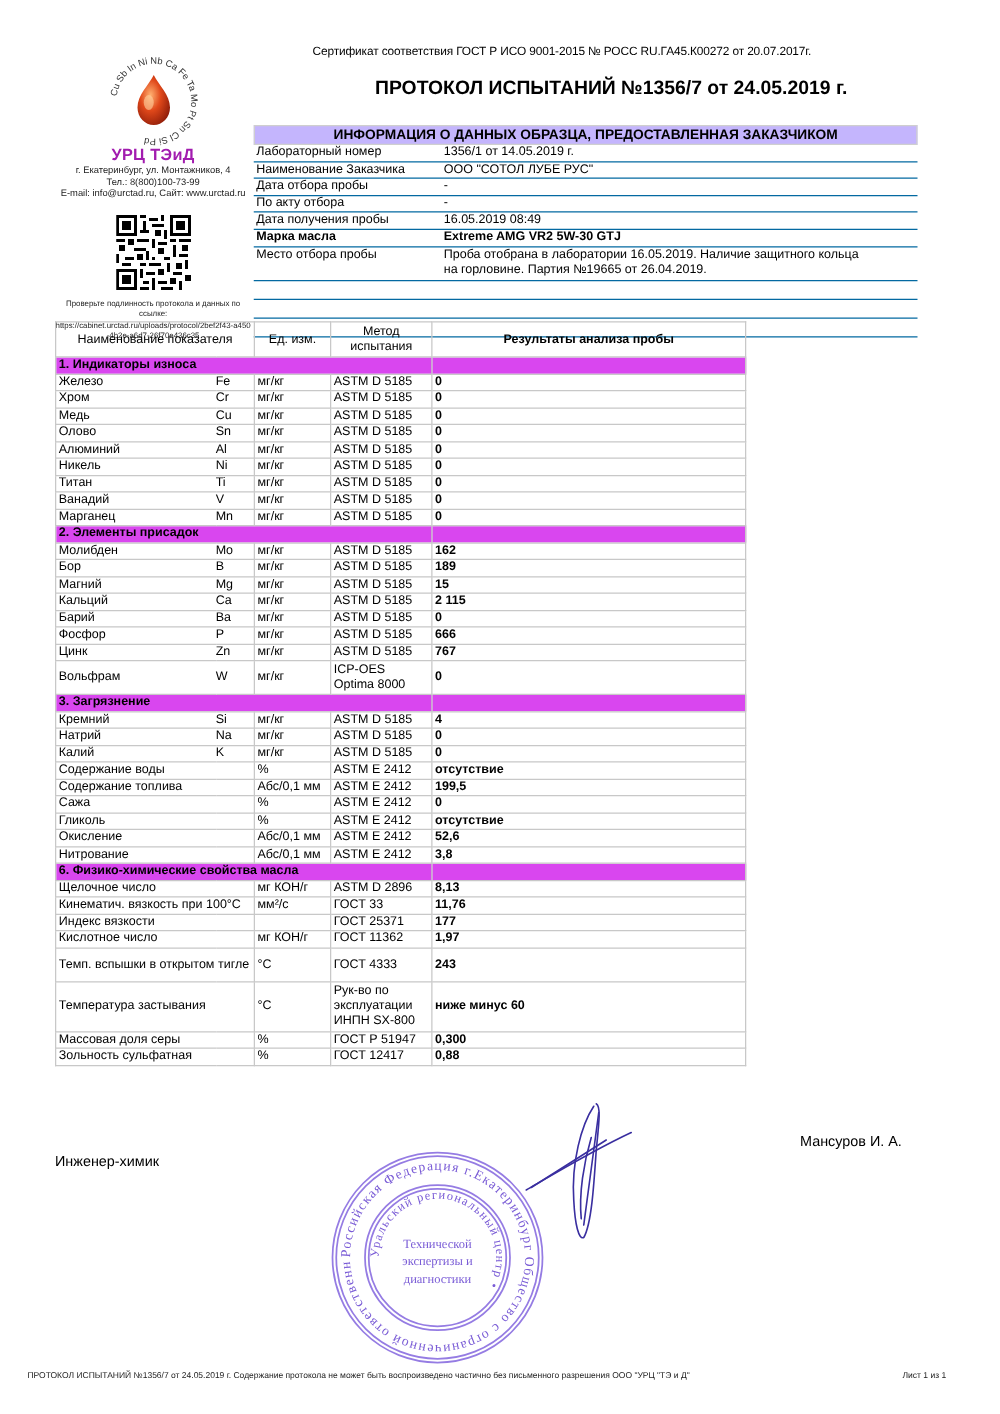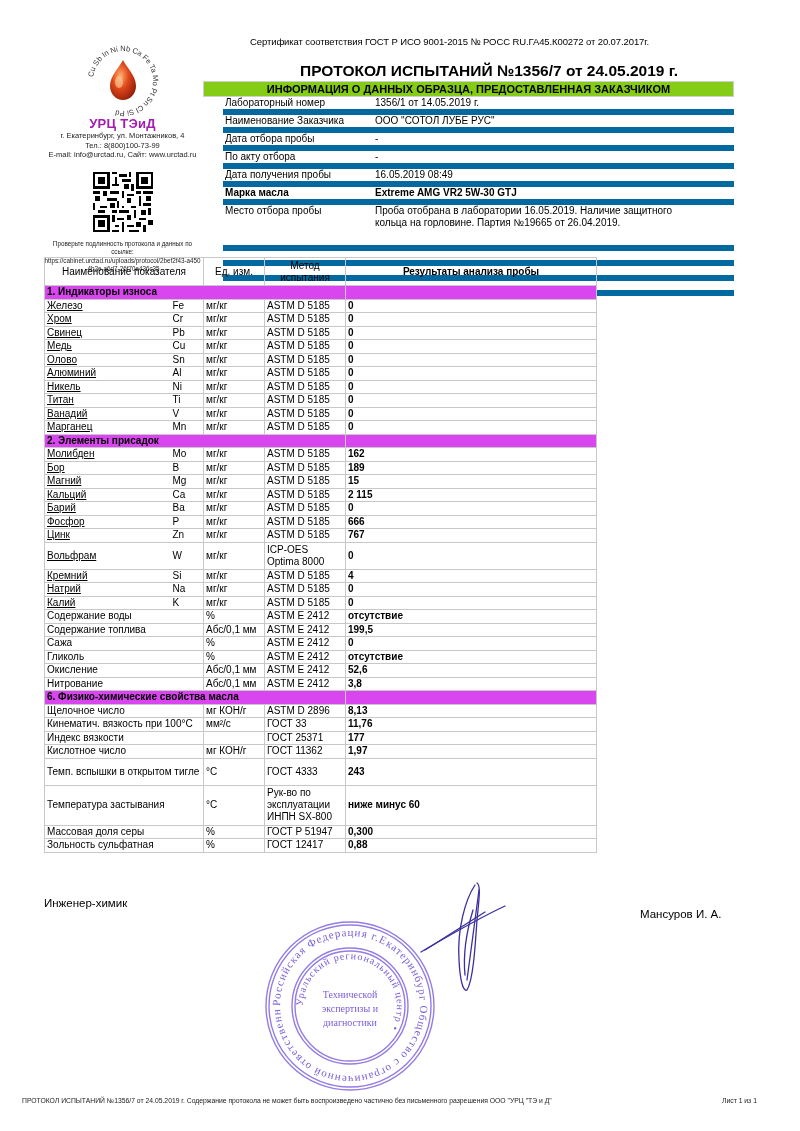--- a/index.html
+++ b/index.html
@@ -12,40 +12,40 @@
   
   .logo-block { position: absolute; left: 40px; top: 44px; width: 165px; text-align: center; }
   .logo-svg { display: block; margin: 0 auto; }
   .brand { font-size: 13px; font-weight: bold; color: #a21caf; margin-top: -2px; letter-spacing: 0.3px; }
   .addr { font-size: 7.5px; line-height: 9.5px; color: #222; }
   .qr { display: block; margin: 12px auto 0; }
   .verify { font-size: 6.3px; line-height: 8.5px; color: #222; margin-top: 8px; padding: 0 4px; }
 
   
   .info { position: absolute; left: 203px; top: 81px; width: 531px; border-collapse: collapse; }
-  .info-head { background: #84cc16; border: 1px solid #cfcfcf; text-align: center; font-weight: bold; font-size: 11px; height: 16px; line-height: 14px; }
-  .info-row { display: flex; border-bottom: 6px solid #0369a1; font-size: 10px; line-height: 12px; min-height: 13.6px; margin-left: 20px; }
+  .info-head { background: #c4b5fd; border: 1px solid #cfcfcf; text-align: center; font-weight: bold; font-size: 11px; height: 16px; line-height: 14px; margin-top: 19px; }
+  .info-row { display: flex; border-bottom: 1px solid #0369a1; font-size: 10px; line-height: 12px; min-height: 13.6px; }
   .info-row .k { width: 152px; padding-left: 2px; flex-shrink: 0; }
   .info-row .v { flex: 1; padding-right: 40px; }
   .info-row.bold { font-weight: bold; }
   .info-row.empty { height: 15px; }
 
   
   .res { position: absolute; left: 44px; top: 257px; width: 553px; border-collapse: collapse; table-layout: fixed; font-size: 10px; }
   .res td, .res th { border: 1px solid #c8c8c8; padding: 0 2px; line-height: 12px; height: 13.5px; vertical-align: middle; }
   .res th { font-weight: normal; height: 28px; text-align: center; font-size: 10px; }
   .res th.main { font-weight: bold; }
   .res tr.sec td { background: #d946ef; font-weight: bold; }
   .res td.val { font-weight: bold; }
-  .res td.name { border-right: none; text-decoration: underline; }
+  .res td.name { border-right: none; }
   .res td.sym { border-left: none; padding-left: 0; }
   .res td.tall { height: 27px; }
   .res td.taller { height: 40px; }
 
-  .signer-role { position: absolute; left: 44px; top: 897px; font-size: 11.5px; }
+  .signer-role { position: absolute; left: 44px; top: 924px; font-size: 11.5px; }
   .signer-name { position: absolute; left: 640px; top: 908px; font-size: 11.5px; }
   .stamp { position: absolute; left: 262px; top: 918px; }
   .signature { position: absolute; left: 415px; top: 880px; }
 
   .footer { position: absolute; top: 1097px; left: 22px; font-size: 6.8px; color: #222; }
   .sheet { position: absolute; top: 1097px; left: 722px; font-size: 6.8px; color: #222; }
 </style>
 </head>
 <body>
 
@@ -156,21 +156,21 @@
       <span class="v">-</span>
     </div>
   <div class="info-row">
       <span class="k">Дата получения пробы</span>
       <span class="v">16.05.2019 08:49</span>
     </div>
   <div class="info-row bold">
       <span class="k">Марка масла</span>
       <span class="v">Extreme AMG VR2 5W-30 GTJ</span>
     </div>
-  <div class="info-row" style="padding-bottom:16px;">
+  <div class="info-row" style="padding-bottom:2px;">
       <span class="k">Место отбора пробы</span>
       <span class="v">Проба отобрана в лаборатории 16.05.2019. Наличие защитного кольца на горловине. Партия №19665 от 26.04.2019.</span>
     </div>
   <div class="info-row empty"></div>
   <div class="info-row empty"></div>
   <div class="info-row empty"></div>
 </div>
 
 <table class="res">
   <colgroup>
@@ -201,27 +201,20 @@
         <td class="val">0</td>
       </tr>
       <tr>
         <td class="name ">Хром</td>
         <td class="sym">Cr</td>
         <td>мг/кг</td>
         <td>ASTM D 5185</td>
         <td class="val">0</td>
       </tr>
       <tr>
-        <td class="name ">Свинец</td>
-        <td class="sym">Pb</td>
-        <td>мг/кг</td>
-        <td>ASTM D 5185</td>
-        <td class="val">0</td>
-      </tr>
-      <tr>
         <td class="name ">Медь</td>
         <td class="sym">Cu</td>
         <td>мг/кг</td>
         <td>ASTM D 5185</td>
         <td class="val">0</td>
       </tr>
       <tr>
         <td class="name ">Олово</td>
         <td class="sym">Sn</td>
         <td>мг/кг</td>
@@ -315,20 +308,24 @@
         <td>мг/кг</td>
         <td>ASTM D 5185</td>
         <td class="val">767</td>
       </tr>
       <tr>
         <td class="name tall">Вольфрам</td>
         <td class="sym">W</td>
         <td>мг/кг</td>
         <td>ICP-OES Optima 8000</td>
         <td class="val">0</td>
+      </tr>
+      <tr class="sec">
+        <td colspan="4">3. Загрязнение</td>
+        <td></td>
       </tr>
       <tr>
         <td class="name ">Кремний</td>
         <td class="sym">Si</td>
         <td>мг/кг</td>
         <td>ASTM D 5185</td>
         <td class="val">4</td>
       </tr>
       <tr>
         <td class="name ">Натрий</td>

